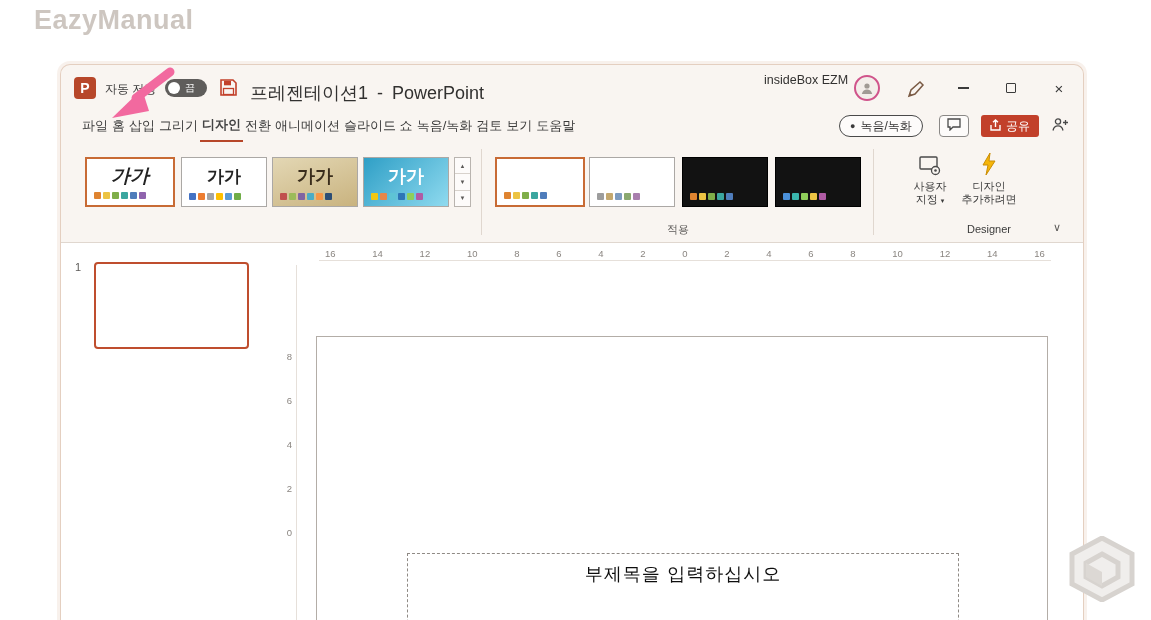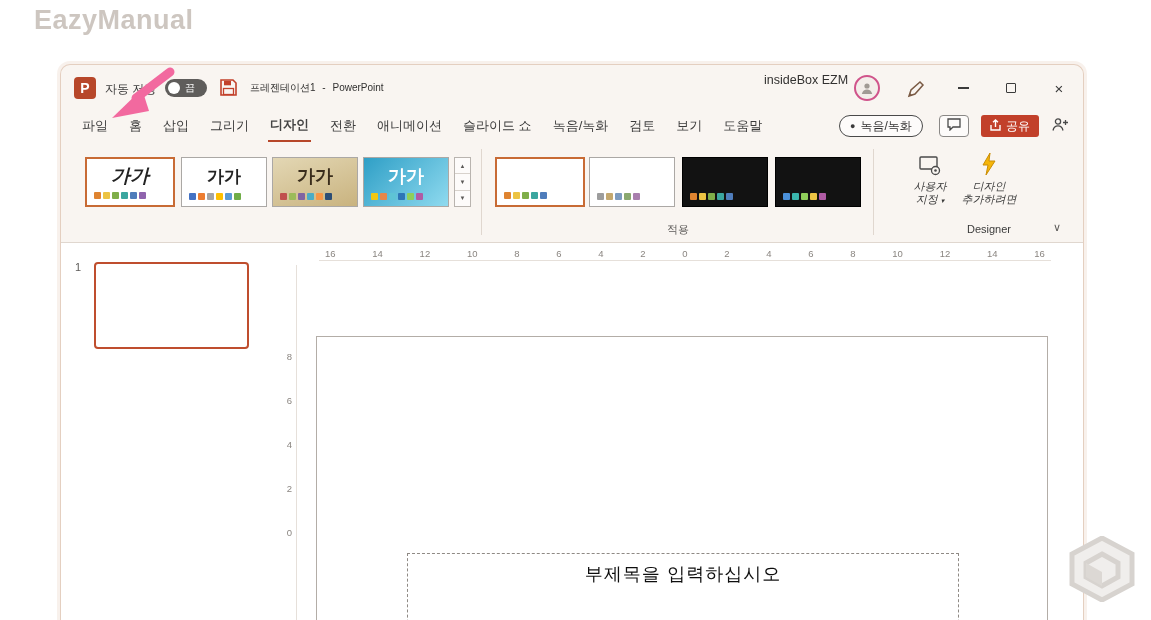--- a/index.html
+++ b/index.html
@@ -23,38 +23,38 @@
   .titlebar { position:absolute; left:0; top:0; width:100%; height:46px; }
   .ppt-icon { position:absolute; left:13px; top:12px; width:22px; height:22px; background:#b7472a;
               border-radius:4px; color:#fff; font-weight:bold; font-size:14px;
               display:flex; align-items:center; justify-content:center; }
   .autosave-label { position:absolute; left:44px; top:16px; font-size:12px; color:#3b3b3b; }
   .autosave-toggle { position:absolute; left:104px; top:14px; width:42px; height:18px; background:#5f5d5b;
                      border-radius:9px; display:flex; align-items:center; }
   .autosave-knob { width:12px; height:12px; background:#fff; border-radius:50%; margin-left:3px; }
   .autosave-state { color:#fff; font-size:10px; margin-left:5px; }
   .save-icon { position:absolute; left:158px; top:13px; width:19px; height:19px; }
-  .doc-title { position:absolute; left:189px; top:16px; font-size:10px; color:#323130; white-space:nowrap; }
+  .doc-title { position:absolute; left:189px; top:16px; font-size:18px; color:#323130; white-space:nowrap; }
   .doc-title span { margin-right:4px; }
   .search-box { position:absolute; left:382px; top:9px; width:276px; height:28px; background:#ffffff;
                 border:1px solid #c8c2bc; border-radius:4px; display:flex; align-items:center;
                 justify-content:center; gap:7px; color:#5c5a58; font-size:12.5px; }
   .account-name { position:absolute; left:703px; top:8px; font-size:12.5px; color:#323130; }
   .avatar { position:absolute; left:793px; top:10px; width:26px; height:26px; border-radius:50%;
             border:2px solid #d0548b; background:#f3eeea; display:flex; align-items:center; justify-content:center; }
   .ink-icon { position:absolute; left:845px; top:14px; width:20px; height:20px; }
   .win-btn { position:absolute; top:8px; width:30px; height:30px; display:flex; align-items:center;
              justify-content:center; color:#3b3b3b; }
   .btn-min  { left:887px; } .btn-max { left:935px; } .btn-close { left:983px; font-size:15px; }
   .min-bar { width:11px; height:1.5px; background:#3b3b3b; }
   .max-box { width:10px; height:10px; border:1.2px solid #3b3b3b; border-radius:1px; }
 
   
   .tabs-row { position:absolute; left:0; top:46px; width:100%; height:30px; }
-  .tabs { display:flex; gap:17px; padding-left:19px; height:100%; align-items:center; }
+  .tabs { display:flex; padding-left:19px; height:100%; align-items:center; }
   .tab { font-size:13px; color:#3b3b3b; padding:5px 2px 6px; white-space:nowrap; }
   .tab.active { border-bottom:2.5px solid #b7472a; font-weight:bold; color:#444; }
   .record-pill { position:absolute; left:778px; top:4px; height:22px; padding:0 10px; border:1px solid #4a4a4a;
                  border-radius:12px; display:flex; align-items:center; gap:5px; font-size:12px; color:#323130;
                  background:#fdfbfa; }
   .record-dot { font-size:9px; color:#3b3b3b; }
   .comment-btn { position:absolute; left:878px; top:4px; width:30px; height:22px; border:1px solid #8a8886;
                  border-radius:4px; background:#fdfbfa; display:flex; align-items:center; justify-content:center; }
   .share-btn { position:absolute; left:920px; top:4px; height:22px; padding:0 9px; background:#c2402a;
                border-radius:3px; color:#fff; font-size:12px; display:flex; align-items:center; gap:5px; }
@@ -82,21 +82,21 @@
   .gallery-scroll { position:absolute; left:393px; top:16px; width:17px; height:50px; border:1px solid #b9b4af;
                     background:#fdfbfa; display:flex; flex-direction:column; }
   .gallery-scroll div { flex:1; display:flex; align-items:center; justify-content:center; font-size:6px;
                         color:#5c5a58; border-bottom:1px solid #d8d2cc; }
   .gallery-scroll div:last-child { border-bottom:none; }
   .group-label { position:absolute; top:81px; font-size:11px; color:#5c5a58; text-align:center; }
   .themes-label   { left:24px;  width:386px; }
   .variants-label { left:434px; width:366px;text-align:center; }
   .rib-divider { position:absolute; top:8px; width:1px; height:86px; background:#e0d7cf; }
   .big-btn { position:absolute; top:9px; display:flex; flex-direction:column; align-items:center;
-             font-size:11px; color:#3b3b3b; line-height:1.2;font-style:italic; }
+             font-size:11px; color:#3b3b3b; line-height:1.2; }
   .big-btn .ic { height:26px; display:flex; align-items:flex-end; margin-bottom:4px; }
   .customize-btn { left:843px; width:52px; }
   .design-ideas-btn { left:898px; width:60px; }
   .designer-label { position:absolute; left:888px; top:82px; width:80px; text-align:center;
                     font-size:11px; color:#3b3b3b; }
   .collapse-chevron { position:absolute; left:992px; top:80px; font-size:11px; color:#5c5a58; }
   .caret { font-size:7px; }
 
   
   .workspace { position:absolute; left:0; top:178px; width:100%; height:378px; background:#ffffff; }

